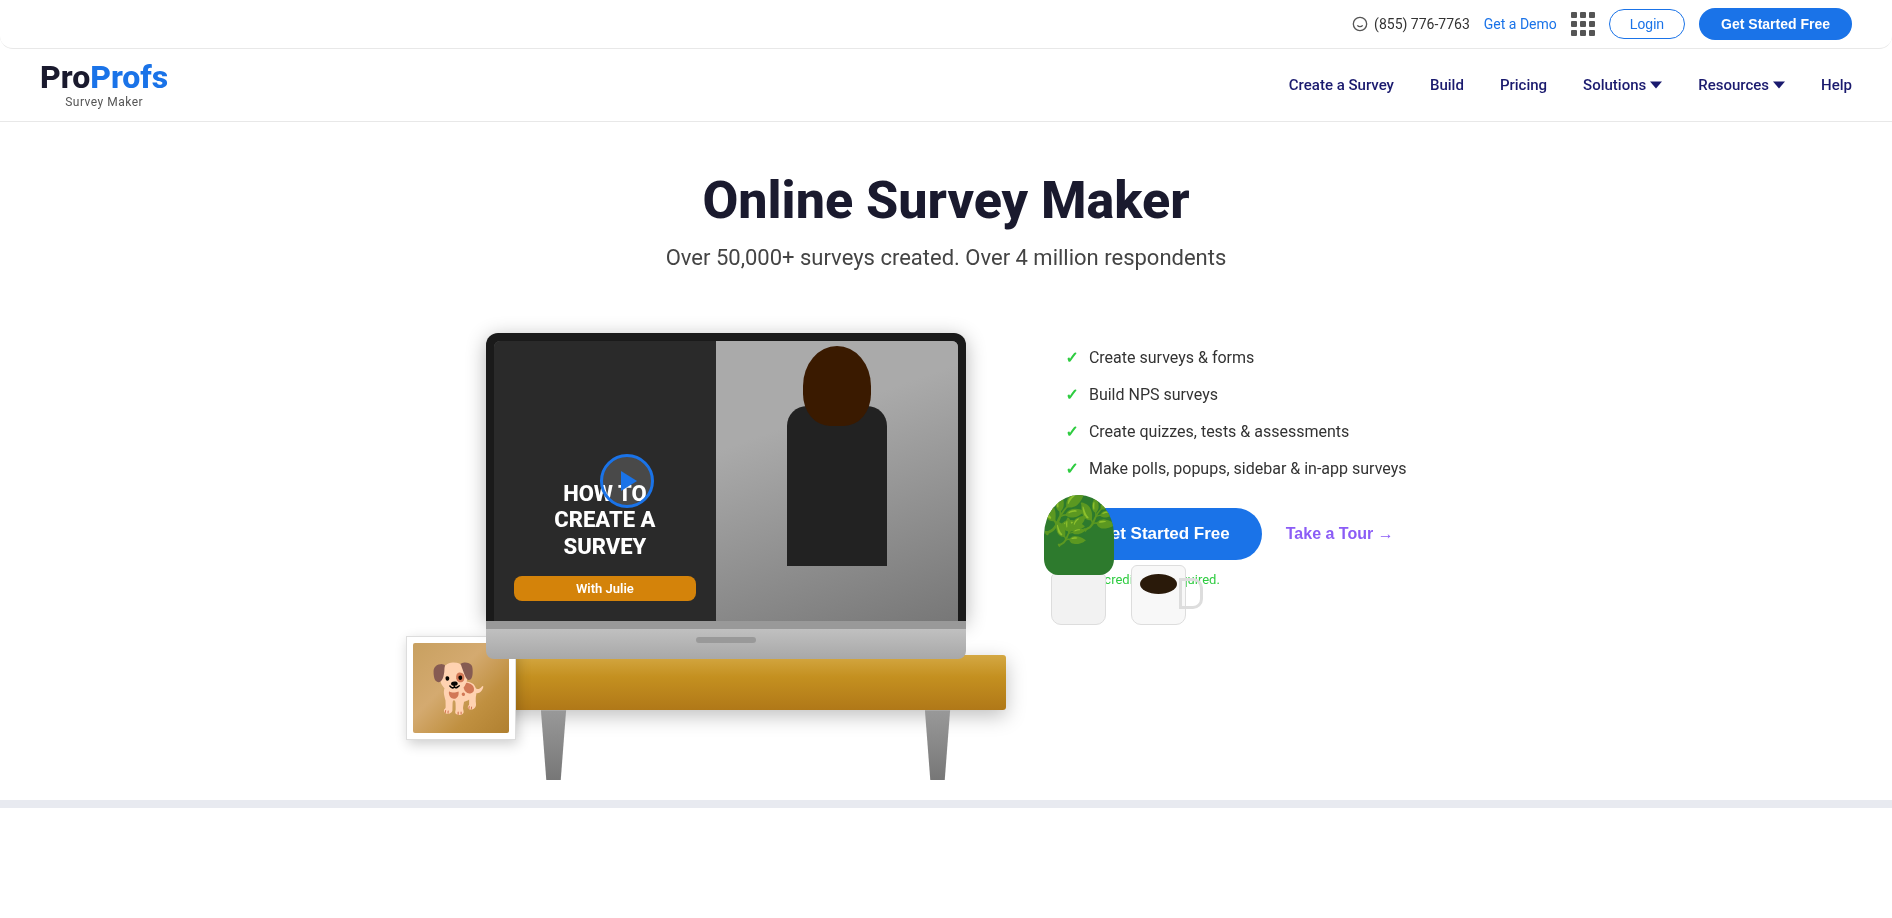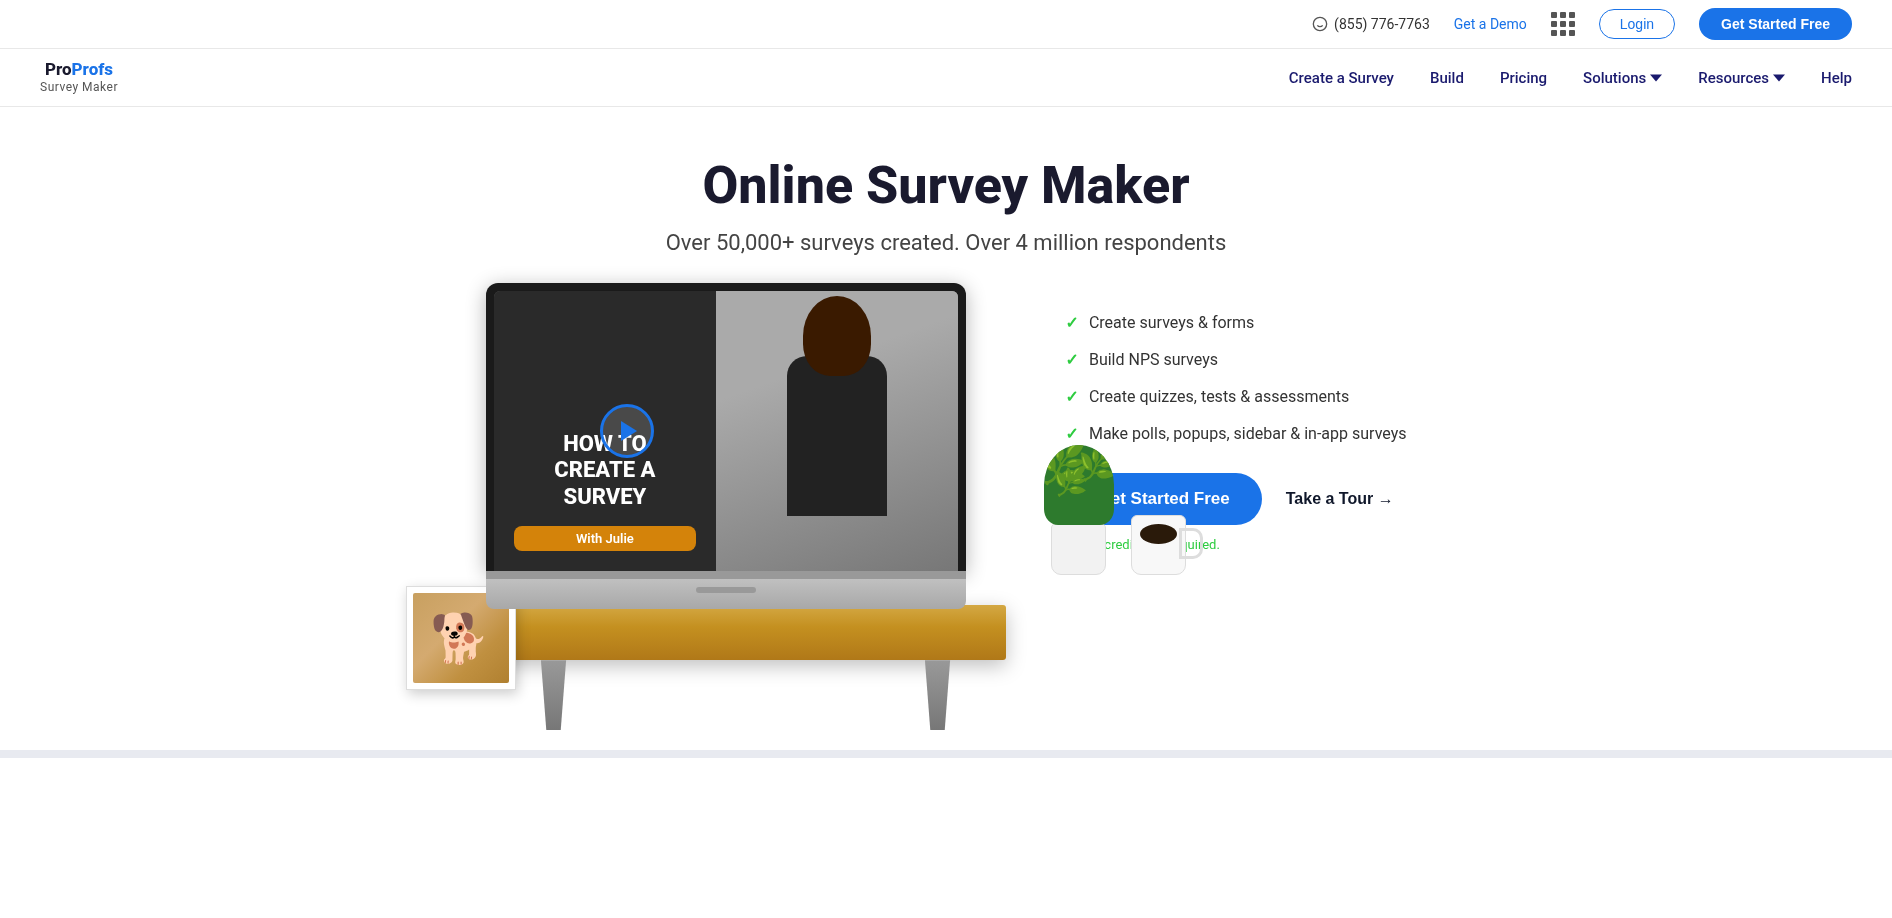--- a/index.html
+++ b/index.html
@@ -5,22 +5,23 @@
     * { margin: 0; padding: 0; box-sizing: border-box; }
     body { font-family: -apple-system, BlinkMacSystemFont, 'Segoe UI', Roboto, sans-serif; background: #fff; overflow-x: hidden; }
 
     
     .top-bar {
       display: flex;
       align-items: center;
       justify-content: flex-end;
       padding: 8px 40px;
       border-bottom: 1px solid #e8e8e8;
-      gap: 24px;
+      gap: 14px;
       background: #fff;
+      border-radius: 13px;
     }
     .top-bar-phone { display: flex; align-items: center; gap: 6px; color: #333; font-size: 14px; }
     .top-bar-phone svg { width: 16px; height: 16px; }
     .top-bar-demo { color: #1a73e8; font-size: 14px; text-decoration: none; cursor: pointer; }
     .top-bar-grid { display: grid; grid-template-columns: repeat(3,6px); grid-template-rows: repeat(3,6px); gap: 3px; cursor: pointer; }
     .top-bar-grid span { width: 6px; height: 6px; background: #555; border-radius: 1px; display: block; }
     .top-bar-login {
       border: 1.5px solid #1a73e8;
       color: #1a73e8;
       background: transparent;
@@ -43,37 +44,37 @@
 
     
     .nav {
       display: flex;
       align-items: center;
       padding: 12px 40px;
       border-bottom: 1px solid #e8e8e8;
       background: #fff;
     }
     .logo-area { display: flex; flex-direction: column; align-items: center; margin-right: auto; }
-    .logo-text { font-size: 17px; font-weight: 800; line-height: 1; }
+    .logo-text { font-size: 32px; font-weight: 800; line-height: 1; }
     .logo-pro { color: #1a1a2e; }
     .logo-profs { color: #1a73e8; }
     .logo-sub { font-size: 12px; color: #555; margin-top: 2px; letter-spacing: 0.5px; }
     .nav-links { display: flex; align-items: center; gap: 36px; margin-left: 20px; }
     .nav-link { color: #1a1a6e; font-size: 15px; text-decoration: none; cursor: pointer; font-weight: 500; }
     .nav-link-dropdown { display: flex; align-items: center; gap: 4px; }
     .nav-link-dropdown svg { width: 12px; height: 12px; fill: #1a1a6e; }
 
     
     .hero {
       background: #fff;
       padding: 50px 40px 0;
       text-align: center;
     }
     .hero-title { font-size: 52px; font-weight: 800; color: #1a1a2e; margin-bottom: 16px; line-height: 1.1; }
-    .hero-subtitle { font-size: 22px; color: #444; margin-bottom: 28px; font-weight: 400; }
+    .hero-subtitle { font-size: 22px; color: #444; margin-bottom: 48px; font-weight: 400; }
 
     
     .hero-content {
       display: flex;
       align-items: flex-start;
       justify-content: center;
       gap: 60px;
       padding: 0 60px 0;
       max-width: 1400px;
       margin: 0 auto;
@@ -276,21 +277,21 @@
       background: #1a73e8;
       color: #fff;
       border: none;
       padding: 16px 32px;
       border-radius: 30px;
       font-size: 17px;
       font-weight: 700;
       cursor: pointer;
     }
     .btn-take-tour {
-      color: #0f172a;
+      color: #8b5cf6;
       background: transparent;
       border: none;
       font-size: 16px;
       font-weight: 600;
       cursor: pointer;
       display: flex;
       align-items: center;
       gap: 6px;
     }
     .no-credit {
@@ -379,21 +380,21 @@
     <a class="nav-link">Help</a>
   </div>
 </nav>
 
 <section class="hero">
   <h1 class="hero-title">Online Survey Maker</h1>
   <p class="hero-subtitle">Over 50,000+ surveys created. Over 4 million respondents</p>
 
   <div class="hero-content">
 
-    <div style="position:relative; flex: 0 0 520px;">
+    <div style="position:relative; flex: 0 0 520px; margin-top: 15px;">
 
       <div class="photo-frame">
         <div class="photo-inner"></div>
       </div>
 
       <div class="laptop">
         <div class="laptop-screen-outer">
           <div class="laptop-screen-inner">
 
             <div class="video-left">

